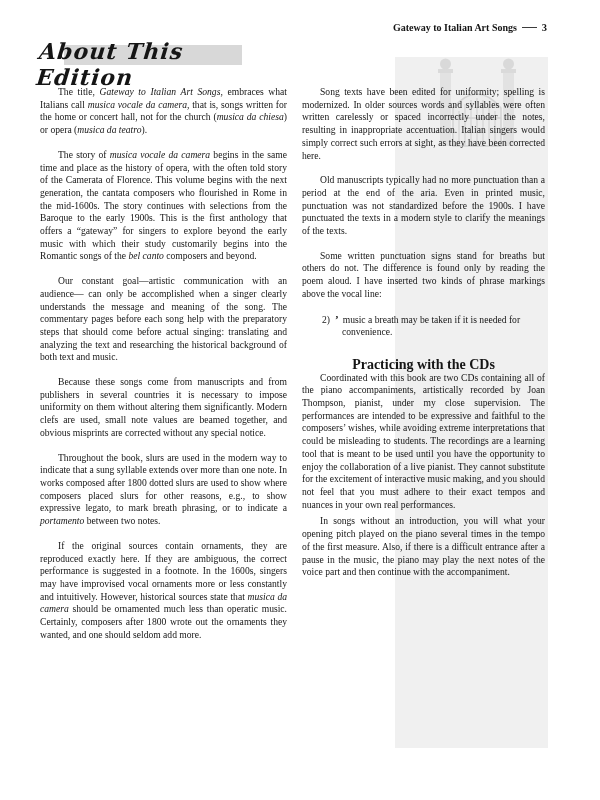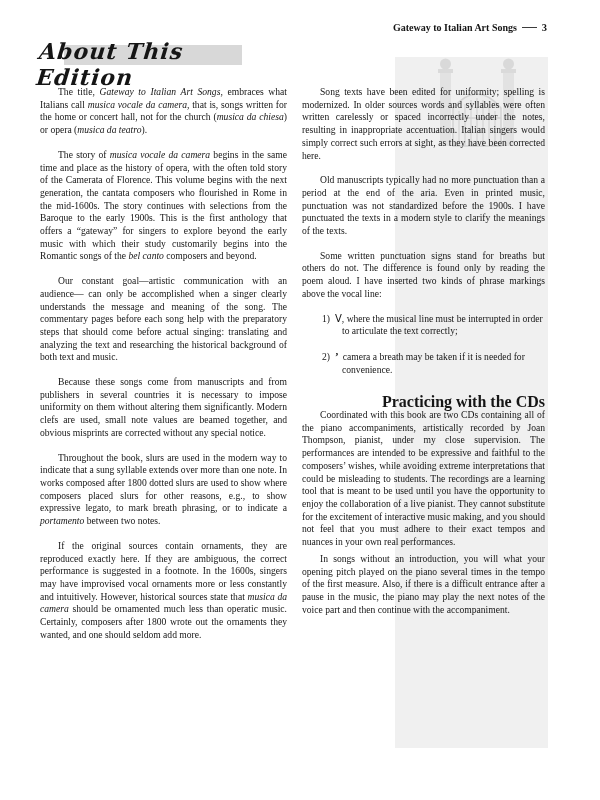--- a/index.html
+++ b/index.html
@@ -49,21 +49,21 @@
   .para i{font-style:italic;}
 
   .list-item{
     margin:12px 0 0 0;padding-left:40px;text-indent:-20px;text-align:left;
   }
   .list-num{margin-right:5px;}
   .breath-v{font-family:"DejaVu Sans",sans-serif;font-weight:400;font-size:10px;}
   .breath-comma{font-weight:bold;font-size:11px;margin-right:4px;}
 
   .subheading{
-    margin:20px 0 0 0;font-weight:bold;font-size:16px;text-align:right;
+    margin:20px 0 0 0;font-weight:bold;font-size:14px;text-align:center;
   }
   .after-heading{text-indent:18px;margin:0 0 4px 0;}
 </style>
 </head>
 <body>
 
 <div class="page">
 
   <div class="band"></div>
 
@@ -99,24 +99,21 @@
     <div class="para"><span>Throughout the book, slurs are used in the modern way to indicate that a sung syllable extends over more than one note. In works composed after 1800 dotted slurs are used to show where composers placed slurs for other reasons, e.g., to show expressive legato, to mark breath phrasing, or to indicate a </span><i>portamento</i><span> between two notes.</span></div>
     <div class="para"><span>If the original sources contain ornaments, they are reproduced exactly here. If they are ambiguous, the correct performance is suggested in a footnote. In the 1600s, singers may have improvised vocal ornaments more or less constantly and intuitively. However, historical sources state that </span><i>musica da camera</i><span> should be ornamented much less than operatic music. Certainly, composers after 1800 wrote out the ornaments they wanted, and one should seldom add more.</span></div>
   </div>
 
   <div class="col col-right">
     <div class="para"><span>Song texts have been edited for uniformity; spelling is modernized. In older sources words and syllables were often written carelessly or spaced incorrectly under the notes, resulting in inappropriate accentuation. Italian singers would simply correct such errors at sight, as they have been corrected here.</span></div>
     <div class="para"><span>Old manuscripts typically had no more punctuation than a period at the end of the aria. Even in printed music, punctuation was not standardized before the 1900s. I have punctuated the texts in a modern style to clarify the meanings of the texts.</span></div>
     <div class="para"><span>Some written punctuation signs stand for breaths but others do not. The difference is found only by reading the poem aloud. I have inserted two kinds of phrase markings above the vocal line:</span></div>
 
     <div class="list-item">
-      <span class="list-num">1)</span><span class="breath-v">V</span><span>, where the musical line must be interrupted in order to articulate the text correctly;</span>
-    </div>
-    <div class="list-item">
-      <span class="list-num">2)</span><span class="breath-comma">’</span><span>camera a breath may be taken if it is needed for convenience.</span>
+      <span class="list-num">2)</span><span class="breath-comma">’</span><span>music a breath may be taken if it is needed for convenience.</span>
     </div>
 
     <div class="subheading">Practicing with the CDs</div>
     <div class="para after-heading"><span>Coordinated with this book are two CDs containing all of the piano accompaniments, artistically recorded by Joan Thompson, pianist, under my close supervision. The performances are intended to be expressive and faithful to the composers’ wishes, while avoiding extreme interpretations that could be misleading to students. The recordings are a learning tool that is meant to be used until you have the opportunity to enjoy the collaboration of a live pianist. They cannot substitute for the excitement of interactive music making, and you should not feel that you must adhere to their exact tempos and nuances in your own real performances.</span></div>
     <div class="para"><span>In songs without an introduction, you will what your opening pitch played on the piano several times in the tempo of the first measure. Also, if there is a difficult entrance after a pause in the music, the piano may play the next notes of the voice part and then continue with the accompaniment.</span></div>
   </div>
 
 </div>
 
 </body></html>

